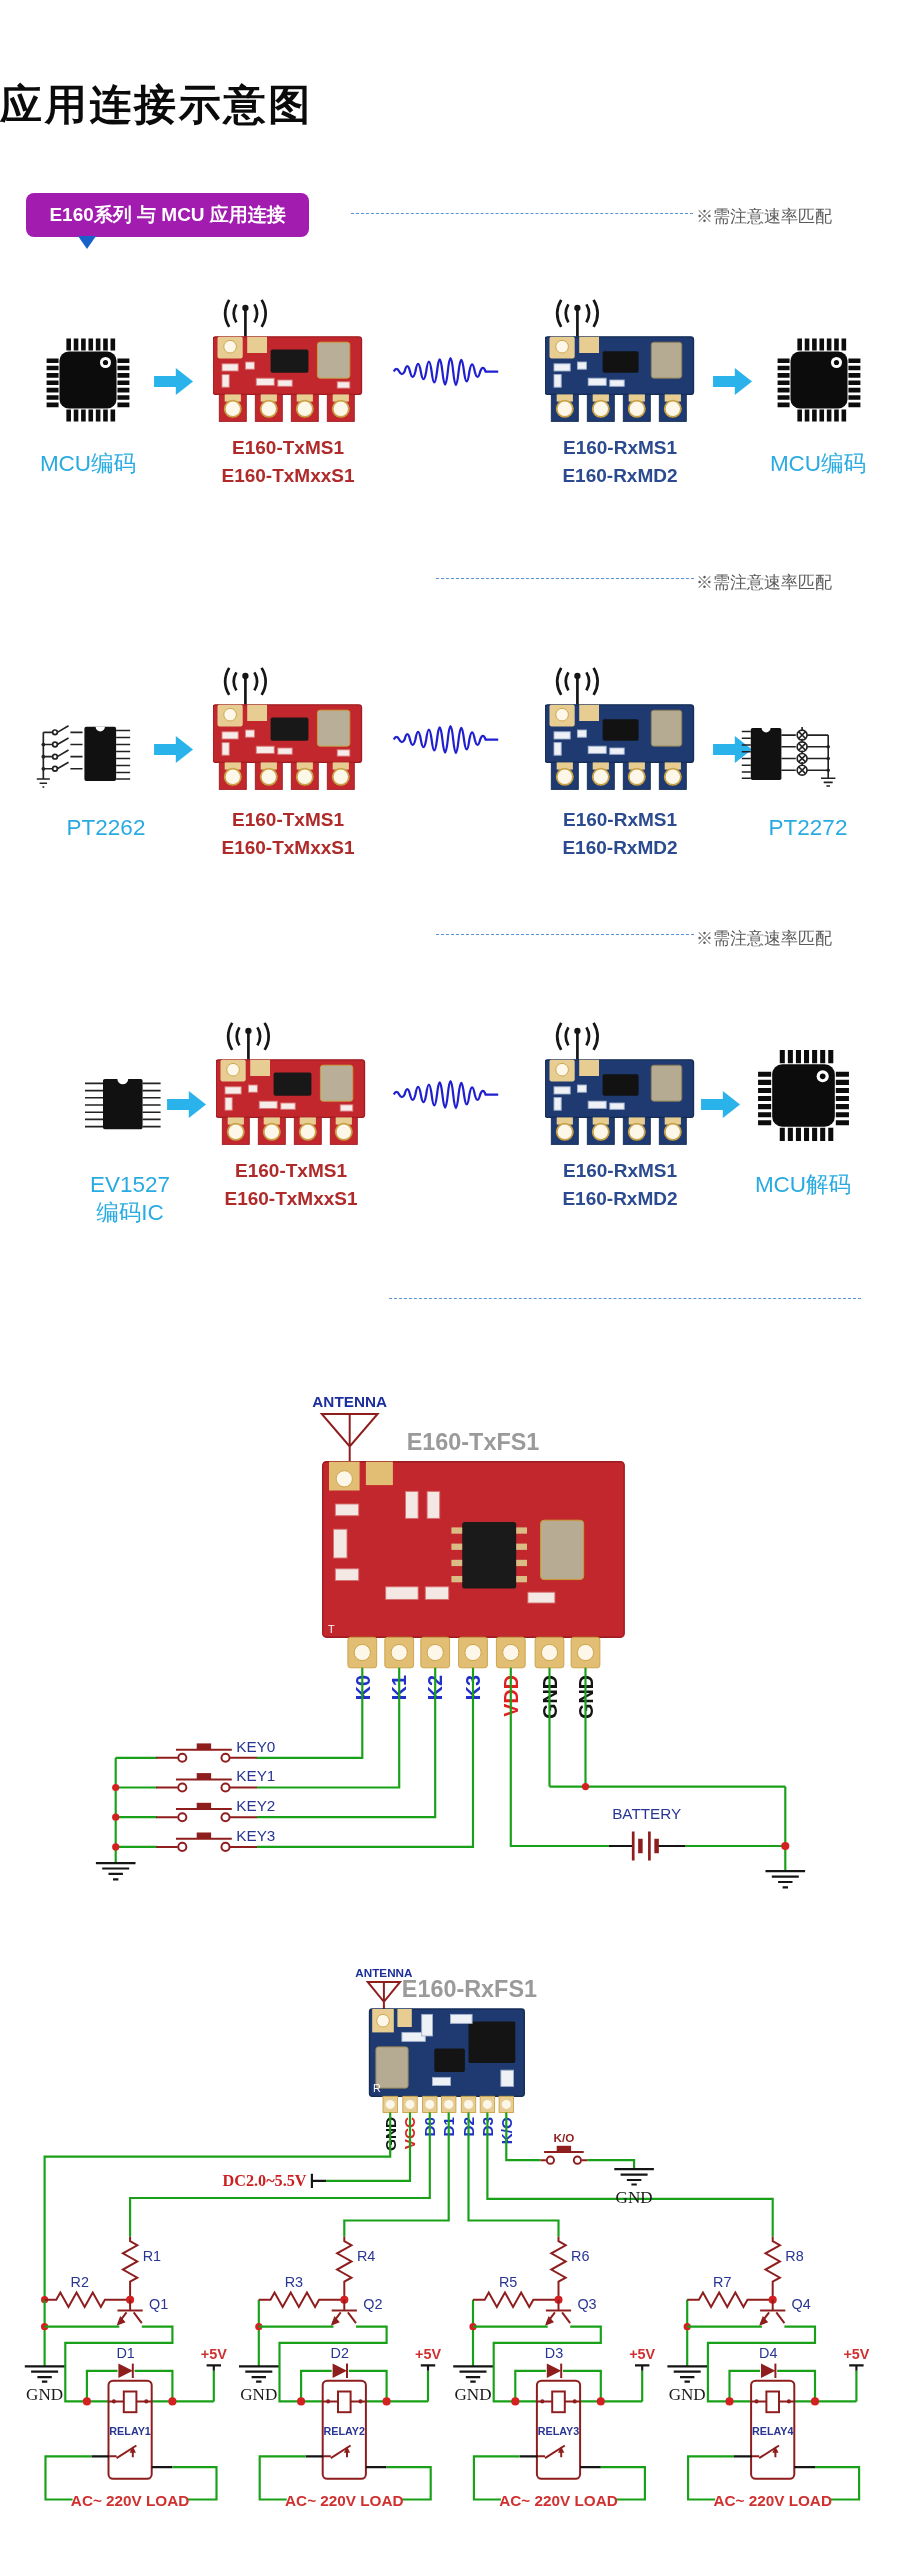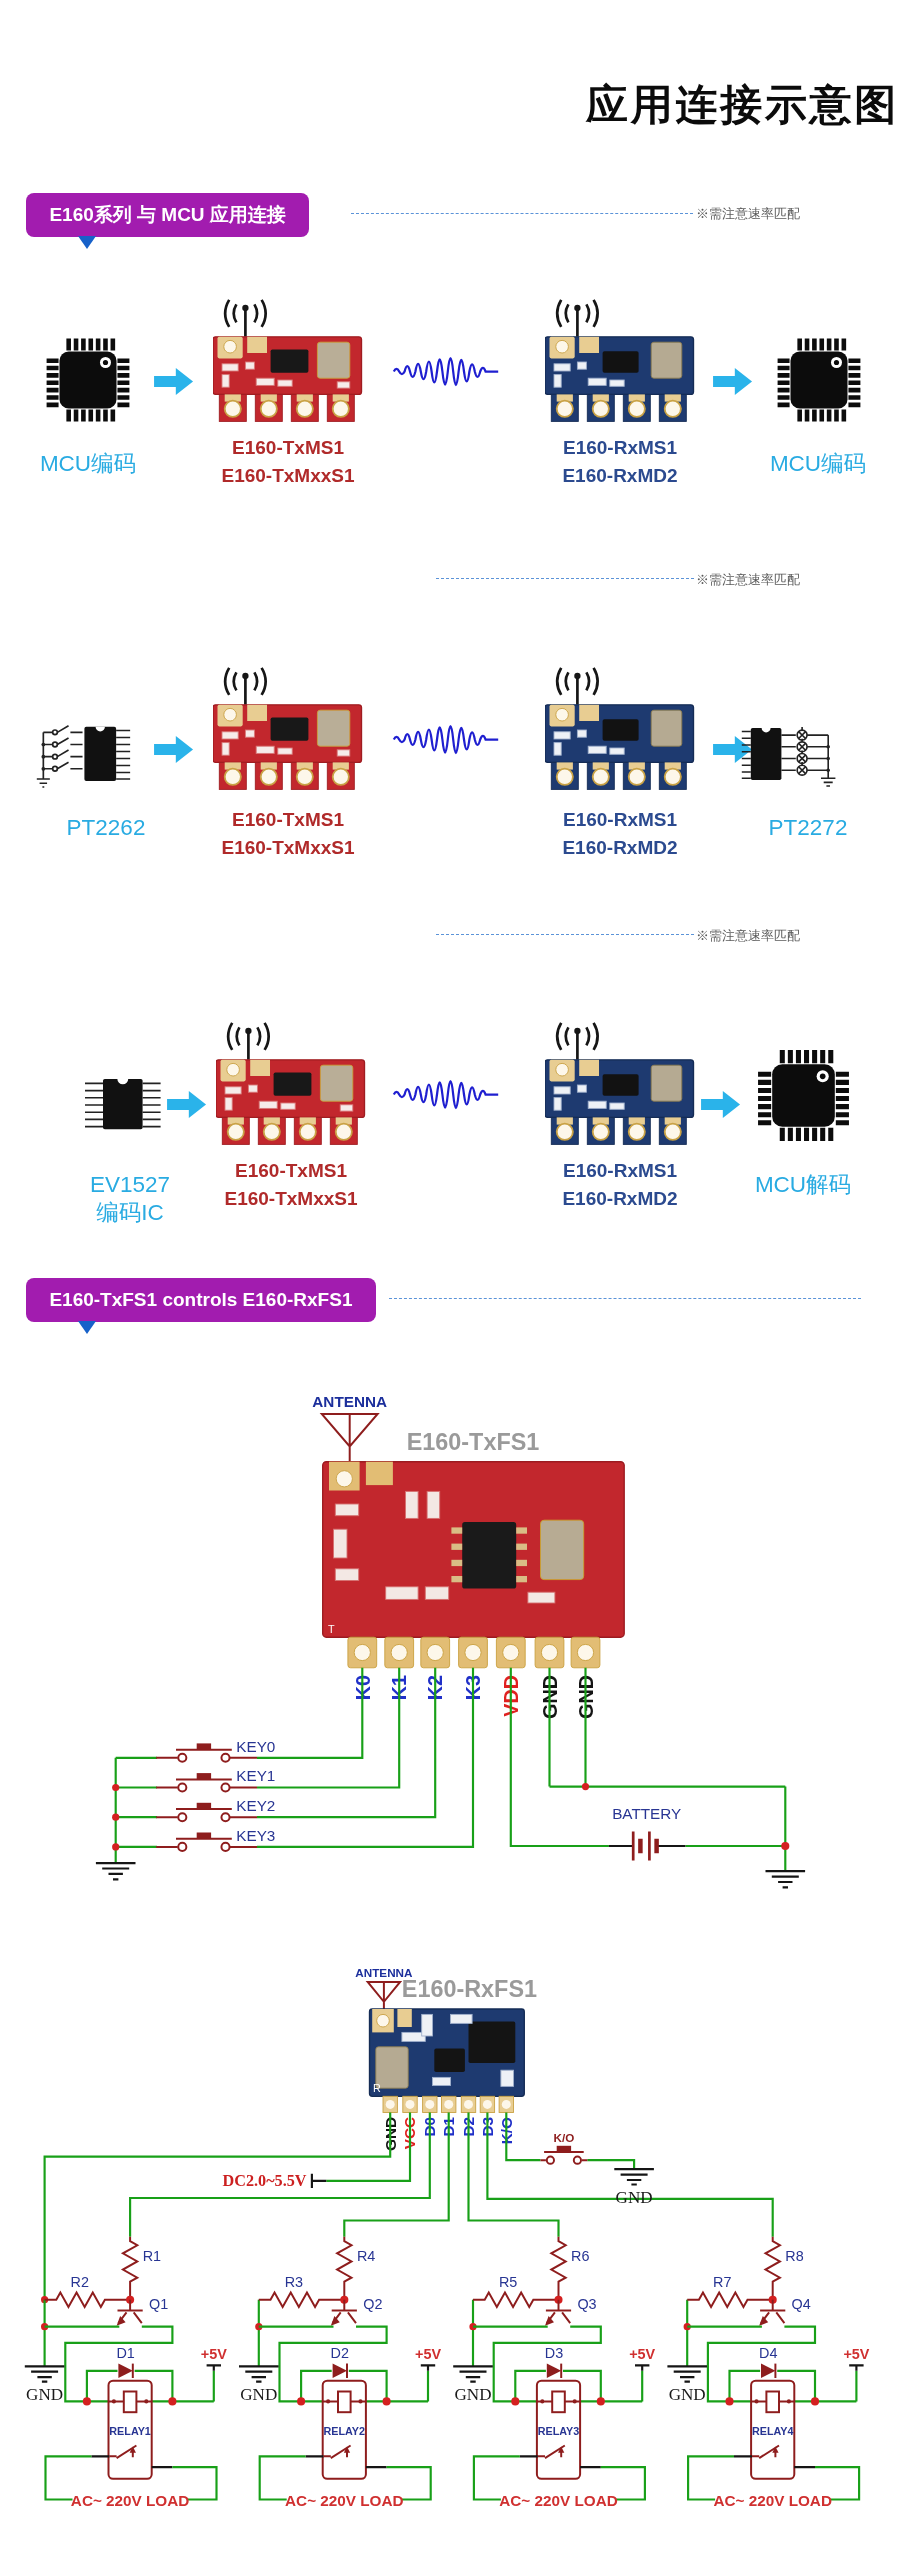--- a/index.html
+++ b/index.html
@@ -1,26 +1,26 @@
 <!DOCTYPE html>
 <html style="font-size:14.4px"><head>
 <meta charset="utf-8">
 <style>
   html,body{margin:0;padding:0;background:#fff;}
   .page{position:relative;width:901px;height:2576px;background:#fff;overflow:hidden;
         font-family:"Liberation Sans",sans-serif;}
   .abs{position:absolute;}
-  .title{position:absolute;top:77px;left:0;width:899px;text-align:right;
+  .title{position:absolute;top:77px;left:0;width:899px;text-align:left;
          font-size:42px;font-weight:800;color:#0b0b0b;letter-spacing:2.7px;}
   .banner{position:absolute;left:26px;background:#a21caf;color:#fff;font-size:19px;
           font-weight:700;padding:11.7px 23.4px;border-radius:8px;line-height:1.1;}
   .banner .tail{position:absolute;left:52px;bottom:-11.7px;width:0;height:0;
           border:9px solid transparent;border-top:13.5px solid #1761c9;border-bottom:0;}
   .dash{position:absolute;border-top:1.8px dashed #5b93d8;height:0;}
-  .note{position:absolute;left:696px;width:189px;font-size:13px;color:#5a5a5a;}
+  .note{position:absolute;left:696px;width:189px;font-size:17px;color:#5a5a5a;}
   .row{position:absolute;left:0;width:901px;height:194px;}
   .clabel{position:absolute;text-align:center;font-size:22.5px;font-weight:500;color:#29abe2;line-height:28px;}
   .mlabel{position:absolute;text-align:center;font-size:19px;font-weight:700;line-height:28px;}
   .red{color:#b02a2a;} .navy{color:#2b4a8f;text-align:center;}
   
   .w{stroke:#18a018;stroke-width:2.4;fill:none;}
   .c{stroke:#8e1d1d;stroke-width:2.2;fill:none;}
   .cf{fill:#8e1d1d;stroke:none;}
   .blk{stroke:#151515;stroke-width:2.4;fill:none;}
   .dot{fill:#d42020;stroke:none;}
@@ -322,24 +322,20 @@
     </div>
     <svg class="abs" style="left:701px;top:70px" width="40" height="29" viewBox="0 0 44 32">
         <use href="#arrow"></use>
       </svg>
     <svg class="abs" style="left:753px;top:25px" width="101" height="101" viewBox="0 0 100 100">
         <use href="#qfp"></use>
       </svg>
     <div class="clabel" style="left:731px;top:151px;width:144px">MCU解码</div>
   </div>
 
-  <div class="banner" style="top:1278px">
-    <span>E160-TxFS1 controls E160-RxFS1</span>
-    <span class="tail"></span>
-  </div>
   <div class="dash" style="top:1298px;left:389px;width:472px"></div>
 
   <svg class="abs" style="left:0;top:1378px" width="901" height="540" viewBox="0 0 1000 600">
     <text class="ant-t" x="388" y="32" font-size="17">ANTENNA</text>
     <g class="c">
       <path d="M357,40 H419 L388,76 Z M388,40 V93"></path>
     </g>
     <text class="gray-t" x="525" y="80">E160-TxFS1</text>
 
     <g>

